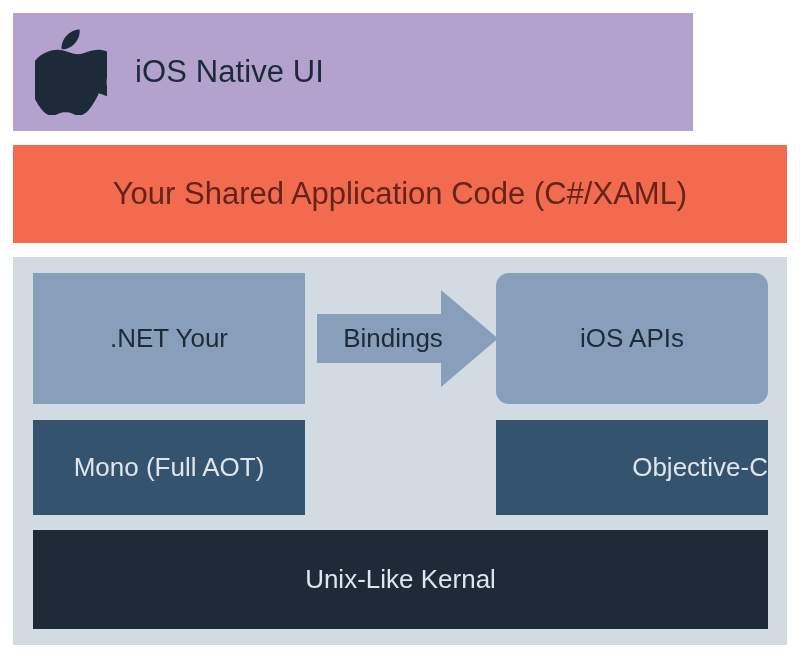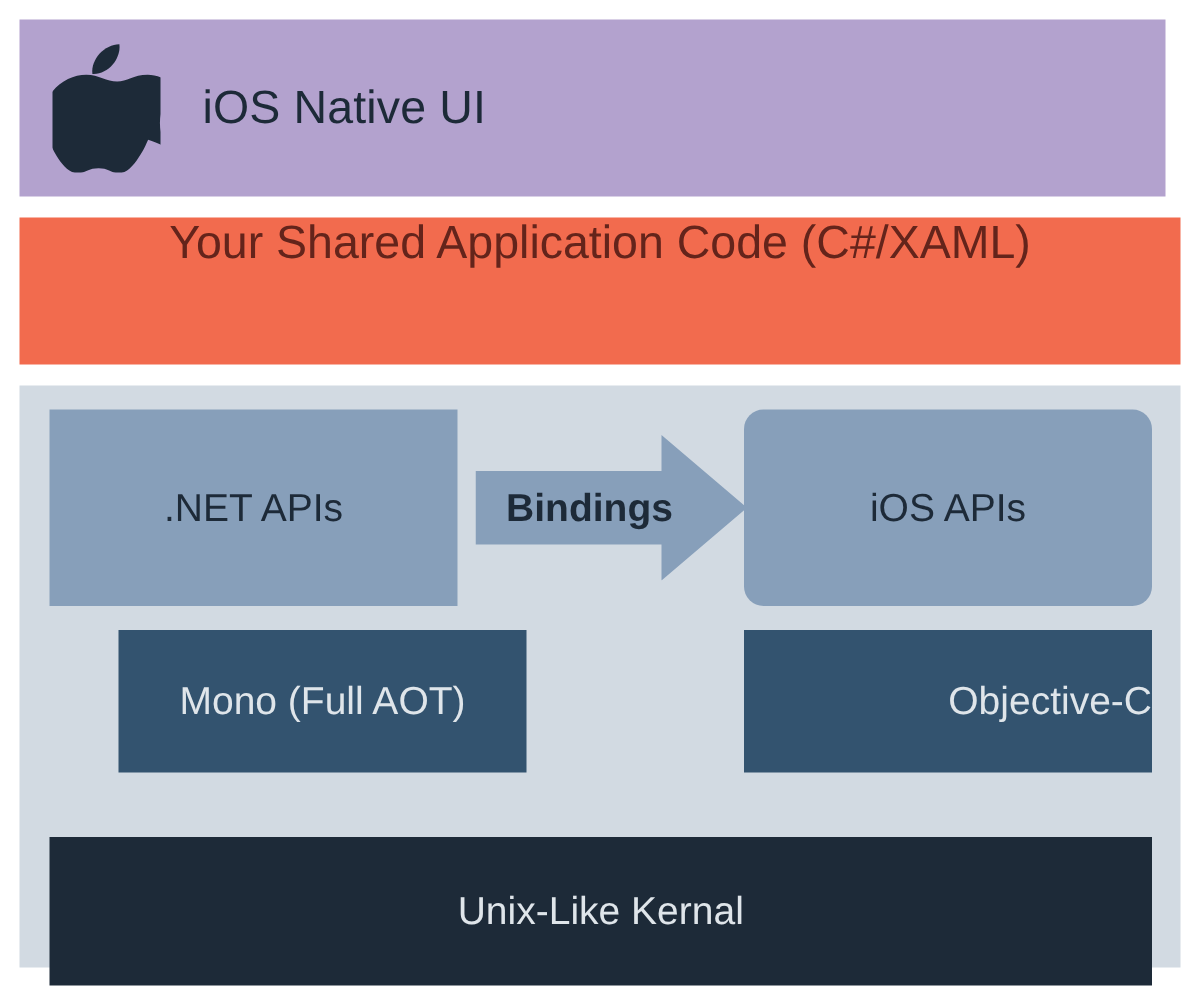--- a/index.html
+++ b/index.html
@@ -17,21 +17,21 @@
     height: 664px;
     background: #ffffff;
     overflow: hidden;
   }
 
   
   .band-native {
     position: absolute;
     left: 13px;
     top: 13px;
-    width: 764px;
+    width: 680px;
     height: 118px;
     background: #b3a2ce;
     display: flex;
     align-items: center;
   }
   .apple-logo {
     width: 72px;
     height: 86px;
     margin-left: 22px;
     flex: 0 0 auto;
@@ -48,20 +48,21 @@
 
   
   .band-shared {
     position: absolute;
     left: 13px;
     top: 145px;
     width: 774px;
     height: 98px;
     background: #f26b4e;
     display: flex;
+    align-items: center;
     justify-content: center;
   }
   .band-shared-label {
     font-size: 31px;
     line-height: 1.1;
     color: #64241b;
     white-space: nowrap;
   }
 
   
@@ -120,44 +121,42 @@
     top: 33px;
     width: 152px;
     height: 97px;
     display: flex;
     align-items: center;
     justify-content: center;
     font-size: 26px;
     color: #1d2a38;
     white-space: nowrap;
     pointer-events: none;
-    font-weight: bold;
   }
 
   
   .box-runtime {
     background: #33536f;
     height: 95px;
     top: 163px;
     width: 272px;
   }
   .box-runtime .box-label {
     color: #dfe5ea;
   }
-  .box-mono      { left: 20px; margin-left: 46px; }
+  .box-mono      { left: 20px; }
   .box-objectivec{ left: 483px; justify-content: flex-end; }
 
   
   .box-kernel {
     background: #1d2a38;
     left: 20px;
     top: 273px;
     width: 735px;
     height: 99px;
-    margin-top: 28px;
   }
   .box-kernel .box-label {
     color: #dfe5ea;
   }
 </style>
 </head>
 <body>
 
 <div id="diagram-root">
 
@@ -169,21 +168,21 @@
     <span class="band-native-label">iOS Native UI</span>
   </div>
 
   <div class="band-shared">
     <span class="band-shared-label">Your Shared Application Code (C#/XAML)</span>
   </div>
 
   <div class="platform-container">
 
     <div class="box box-api box-dotnet-apis">
-      <span class="box-label">.NET APIs</span>
+      <span class="box-label">.NET Your</span>
     </div>
 
     <div class="arrow-bindings">
       <svg viewBox="0 0 181 97" preserveAspectRatio="none" aria-hidden="true">
         <path fill="#879fba" d="M0 24 L124 24 L124 0 L181 48.5 L124 97 L124 73 L0 73 Z"></path>
       </svg>
     </div>
     <div class="arrow-label">
       <span>Bindings</span>
     </div>

